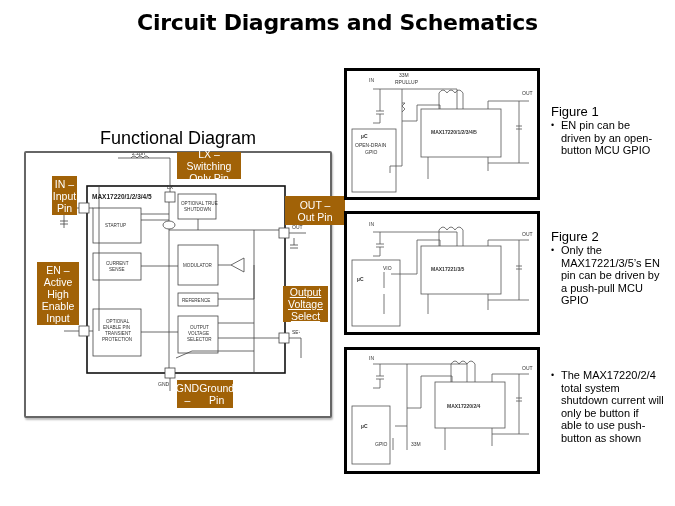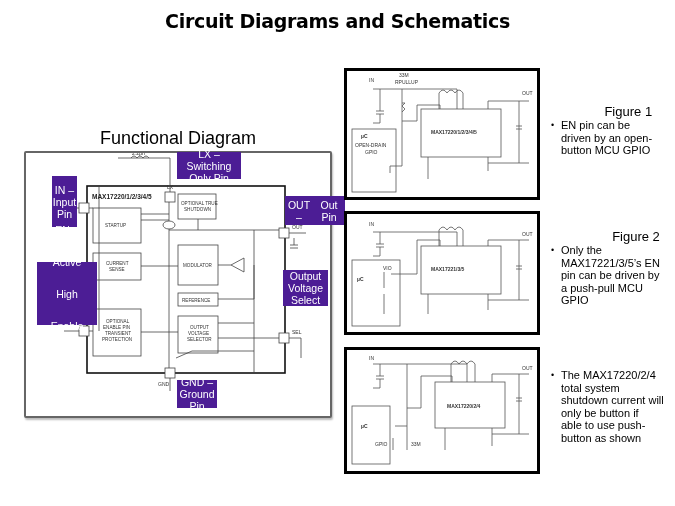--- a/index.html
+++ b/index.html
@@ -1,24 +1,24 @@
 <!DOCTYPE html>
 <html><head>
 <meta charset="utf-8">
 <style>
   html,body{margin:0;padding:0;background:#ffffff;}
   body{width:675px;height:506px;position:relative;overflow:hidden;font-family:"Liberation Sans",sans-serif;color:#000;}
-  .title{position:absolute;left:0;top:10px;width:675px;text-align:center;font-family:"DejaVu Sans",sans-serif;font-weight:bold;font-size:19px;letter-spacing:-0.3px;}
+  .title{position:absolute;left:0;top:10px;width:675px;text-align:center;font-family:"DejaVu Sans",sans-serif;font-weight:bold;font-size:22px;letter-spacing:-0.3px;}
   .fd-title{position:absolute;left:60px;top:128px;width:236px;text-align:center;font-size:18px;}
   .fd-frame{position:absolute;left:24px;top:151px;width:304px;height:263px;border:2px solid #666;border-radius:2px;box-shadow:1px 2px 2px #bbb;background:#fff;}
   svg{position:absolute;left:0;top:0;}
-  .tag{position:absolute;background:#4c1d95;color:#fff;text-align:center;font-size:10.5px;line-height:12px;display:flex;align-items:center;justify-content:center;}
+  .tag{position:absolute;background:#a16207;color:#fff;text-align:center;font-size:10.5px;line-height:12px;display:flex;align-items:center;justify-content:center;}
   .fig-frame{position:absolute;border:3px solid #000;background:#fff;}
   .fig-text{position:absolute;left:551px;font-size:11px;line-height:12.5px;}
-  .fig-title{font-size:13px;line-height:15px;text-align:right;}
+  .fig-title{font-size:13px;line-height:15px;}
   .fig-bullet{display:flex;}
   .fig-bullet .dot{width:10px;flex:none;font-size:9px;}
   .lbl{font-family:"Liberation Sans",sans-serif;font-size:5px;fill:#333;}
   .blk{font-family:"Liberation Sans",sans-serif;font-size:4.6px;fill:#333;}
 </style>
 </head>
 <body>
 
 <div class="title">Circuit Diagrams and Schematics</div>
 
@@ -98,43 +98,43 @@
     <text class="lbl" x="266" y="181" font-size="3.5">SEL</text>
     <text class="lbl" x="132" y="233" font-size="3.5">GND</text>
     <text class="lbl" x="106" y="2" font-size="3.5">2.2µH</text>
   </svg>
 </div>
 
 <div class="tag" style="left:177px;top:152px;width:64px;height:27px;flex-direction:column;">
   <span>LX – Switching</span>
   <span>Only Pin</span>
 </div>
-<div class="tag" style="left:52px;top:176px;width:25px;height:51px;flex-direction:column;">
+<div class="tag" style="left:52px;top:176px;width:25px;height:39px;flex-direction:column;">
   <span>IN –</span>
   <span>Input</span>
   <span>Pin</span>
 </div>
-<div class="tag" style="left:285px;top:196px;width:60px;height:29px;">
+<div class="tag" style="left:285px;top:196px;width:60px;height:29px;flex-direction:column;">
   <span>OUT –</span>
   <span>Out Pin</span>
 </div>
-<div class="tag" style="left:37px;top:262px;width:60px;height:63px;flex-direction:column;gap:20px;">
+<div class="tag" style="left:37px;top:262px;width:42px;height:63px;flex-direction:column;">
   <span>EN –</span>
   <span>Active</span>
   <span>High</span>
   <span>Enable</span>
   <span>Input</span>
 </div>
-<div class="tag" style="left:283px;top:270px;width:45px;height:36px;flex-direction:column;">
+<div class="tag" style="left:283px;top:286px;width:45px;height:36px;flex-direction:column;text-decoration:underline;">
   <span>SEL –</span>
   <span>Output</span>
   <span>Voltage</span>
   <span>Select Pin</span>
 </div>
-<div class="tag" style="left:177px;top:380px;width:40px;height:28px;flex-direction:column;">
+<div class="tag" style="left:177px;top:380px;width:56px;height:28px;flex-direction:row;">
   <span>GND –</span>
   <span>Ground Pin</span>
 </div>
 
 <div class="fig-frame" style="left:344px;top:68px;width:190px;height:126px;">
   <svg width="190" height="126" viewBox="0 0 190 126">
     <g stroke="#555" fill="none" stroke-width="0.8">
       <rect x="74" y="38" width="80" height="48"></rect>
       <path d="M26 18 H110 V38"></path>
       <path d="M92 38 V22 q4 -6 8 0 q4 -6 8 0 q4 -6 8 0 V38"></path>

